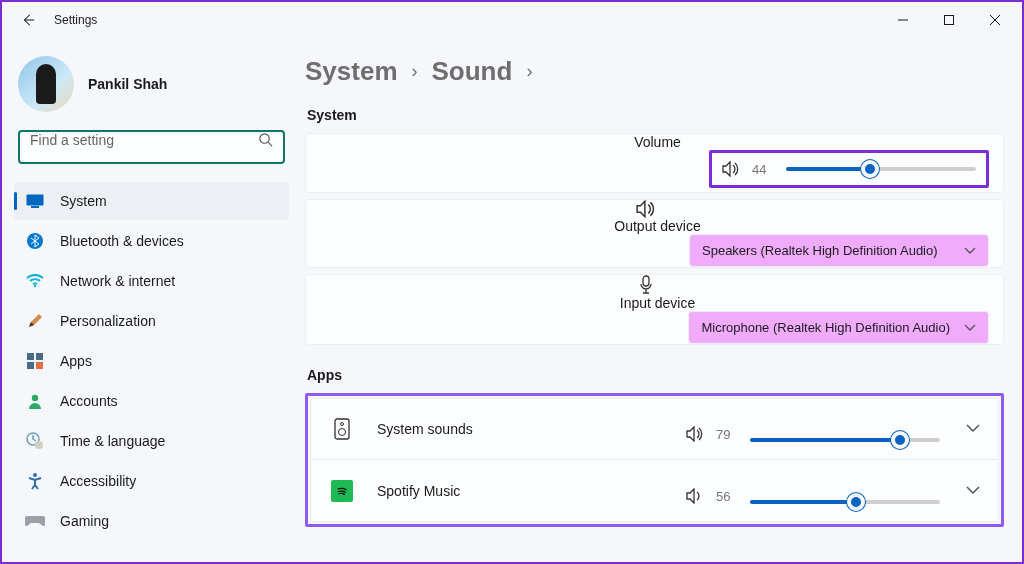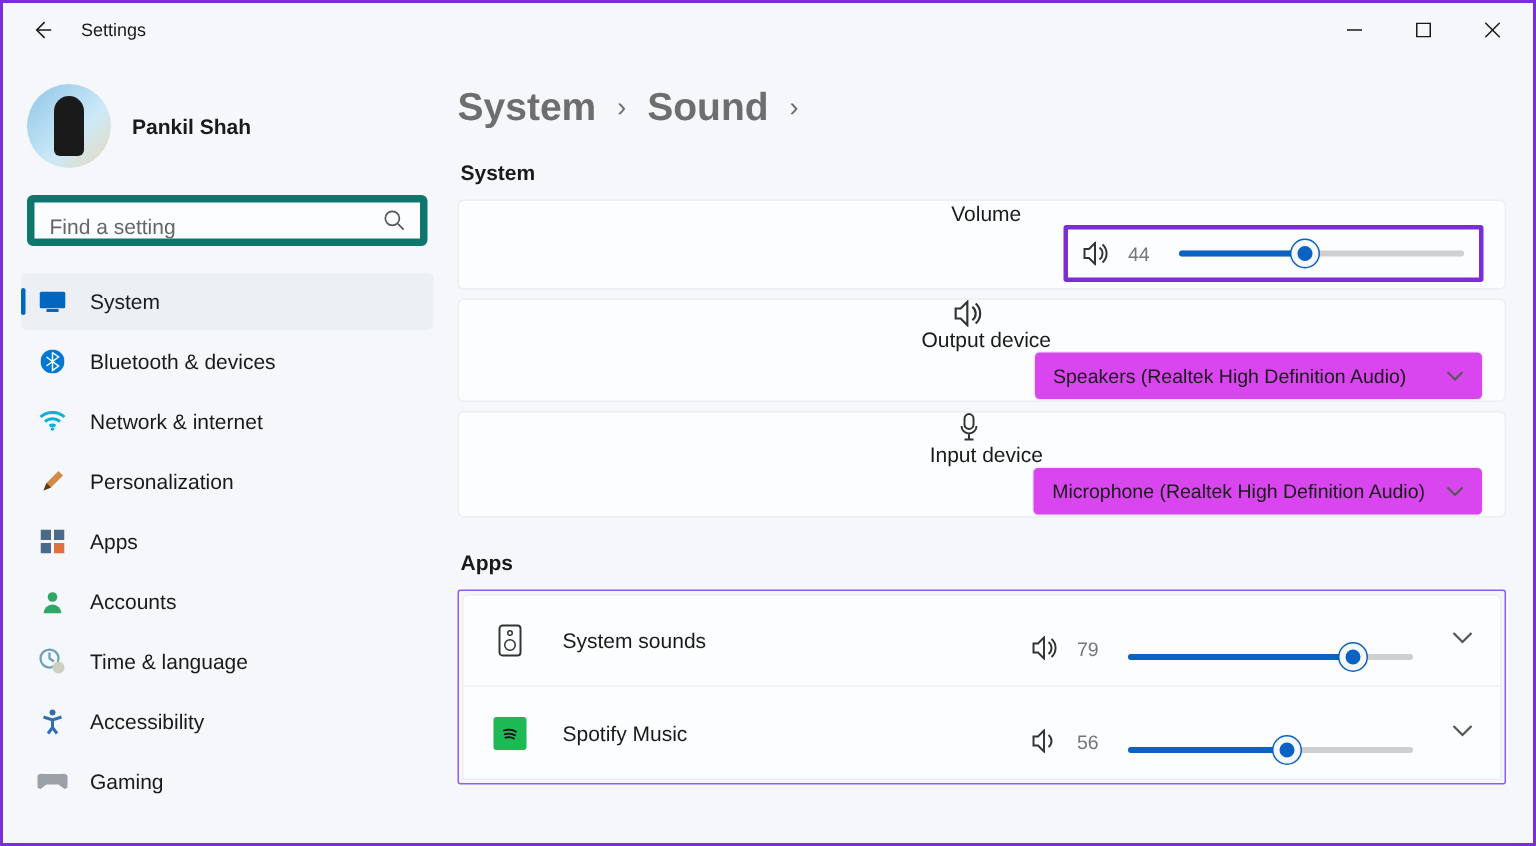--- a/index.html
+++ b/index.html
@@ -8,45 +8,45 @@
   .back-btn { width: 24px; height: 24px; display:flex; align-items:center; justify-content:center; cursor:pointer; margin-right: 14px; }
   .title { font-size: 12px; color:#1a1a1a; }
   .win-controls { margin-left:auto; display:flex; }
   .win-btn { width:46px; height:32px; display:flex; align-items:center; justify-content:center; cursor:pointer; }
   .container { display:flex; height: calc(100% - 36px); }
   .sidebar { width: 295px; padding: 12px 8px 0 12px; }
   .profile { display:flex; align-items:center; margin: 6px 4px 18px 4px; }
   .avatar { width:56px; height:56px; border-radius:50%; background:linear-gradient(135deg,#8ec5e8 0%,#cde9f7 60%,#e8d8b8 100%); position:relative; overflow:hidden; }
   .avatar::after{content:"";position:absolute;left:18px;top:8px;width:20px;height:40px;background:#1a1a1a;border-radius:10px 10px 4px 4px;}
   .username { margin-left: 14px; font-size: 14px; font-weight:700; color:#1a1a1a; }
-  .search { display:flex; align-items:flex-end; background:#fbfdff; border:5px solid #0f766e; border-radius:4px; height:34px; padding:0 10px; margin:0 4px 18px 4px; box-shadow:0 1px 1px rgba(0,0,0,.03) inset; }
+  .search { display:flex; align-items:flex-start; background:#fbfdff; border:2px solid #0f766e; border-radius:4px; height:34px; padding:0 10px; margin:0 4px 18px 4px; box-shadow:0 1px 1px rgba(0,0,0,.03) inset; }
   .search input { flex:1; border:none; outline:none; background:transparent; font-size:14px; color:#333; }
   .search input::placeholder { color:#666; }
   .nav-item { display:flex; align-items:center; height:38px; border-radius:4px; padding:0 10px; cursor:pointer; margin-bottom:2px; position:relative; }
   .nav-item.active { background:#eceff4; }
   .nav-item.active::before { content:""; position:absolute; left:0; top:10px; bottom:10px; width:3px; background:#0067c0; border-radius:2px; }
   .nav-icon { width:22px; height:22px; display:flex; align-items:center; justify-content:center; margin-right:14px; }
   .nav-label { font-size:14px; color:#1a1a1a; }
   .main { flex:1; padding: 18px 18px 0 8px; overflow-y:auto; }
   .breadcrumb { display:flex; align-items:center; gap:14px; font-size:26px; margin-bottom:20px; }
   .bc-link { color:#6e6e6e; font-weight:600; cursor:pointer; }
   .bc-sep { color:#6e6e6e; font-size:18px;}
   .bc-current { color:#1a1a1a; font-weight:600; }
   .section-label { font-size:14px; font-weight:600; color:#1a1a1a; margin:4px 0 10px 2px; }
   .card { background:#fcfdfe; border:1px solid #eceef2; border-radius:4px; margin-bottom:6px; display:flex; align-items:center; min-height:60px; padding:0 14px 0 20px;flex-direction:column; }
   .card-icon { width:22px; display:flex; align-items:center; justify-content:center; margin-right:24px; color:#333; }
   .card-label { font-size:14px; color:#1a1a1a; }
   .card .right { margin-left:auto; display:flex; align-items:center; }
-  .select-box { border:1px solid #eceef2; border-radius:4px; background:#d946ef; padding:8px 12px; font-size:13px; color:#1a1a1a; display:flex; align-items:center; gap:14px; cursor:pointer; min-width:300px; justify-content:space-between;}
+  .select-box { border:1px solid #eceef2; border-radius:4px; background:#f0abfc; padding:8px 12px; font-size:13px; color:#1a1a1a; display:flex; align-items:center; gap:14px; cursor:pointer; min-width:300px; justify-content:space-between;}
   .vol-right { display:flex; align-items:center; gap:12px; border:3px solid #7b2dd6; border-radius:2px; padding:8px 10px; }
   .vol-val { font-size:13px; color:#777; min-width:22px; }
   .slider { position:relative; width:190px; height:4px; background:#cfcfcf; border-radius:2px; }
   .slider-fill { position:absolute; left:0; top:0; bottom:0; background:#0a63c2; border-radius:2px; }
   .slider-thumb { position:absolute; top:50%; width:18px; height:18px; border-radius:50%; background:#0a63c2; border:4px solid #f5f7fb; transform:translate(-50%,-50%); box-shadow:0 0 0 1px #0a63c2; }
-  .apps-highlight { border:1px solid #8b5cf6; border-radius:2px; padding:2px; margin-top:4px;}
+  .apps-highlight { border:3px solid #8b5cf6; border-radius:2px; padding:2px; margin-top:4px;}
   .app-row { background:#fcfdfe; border:1px solid #eceef2; border-top:none; display:flex; align-items:center; min-height:62px; padding:0 14px 0 20px; }
   .app-row:first-child{border-top:1px solid #eceef2; border-radius:4px 4px 0 0;}
   .app-icon { width:22px; height:22px; margin-right:24px; display:flex; align-items:center; justify-content:center;}
   .app-label { font-size:14px; color:#1a1a1a; }
   .app-right { margin-left:auto; display:flex; align-items:flex-end; gap:12px; }
   .expand { margin-left:10px; color:#555; cursor:pointer; padding:4px; }
   .spotify { background:#1db954; width:22px; height:22px; display:flex; align-items:center; justify-content:center; border-radius:2px;}
   .sound-icon svg{display:block;}
 </style>
 </head>

